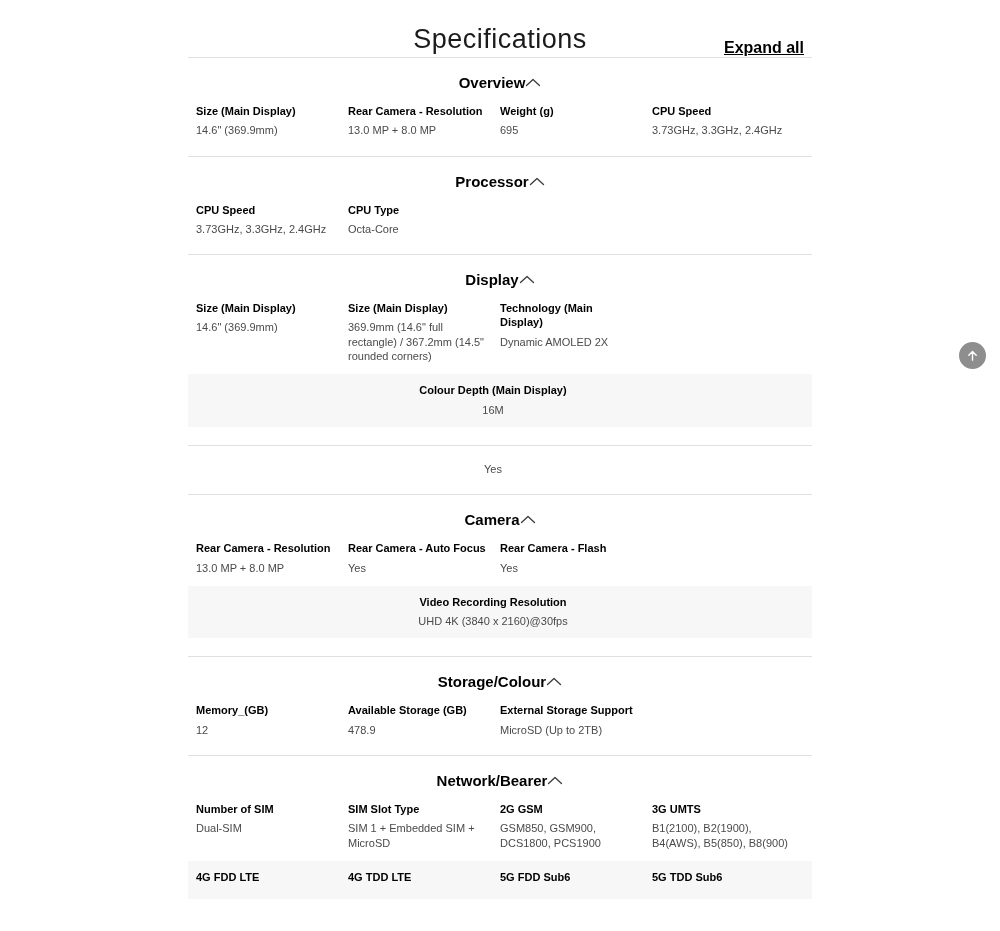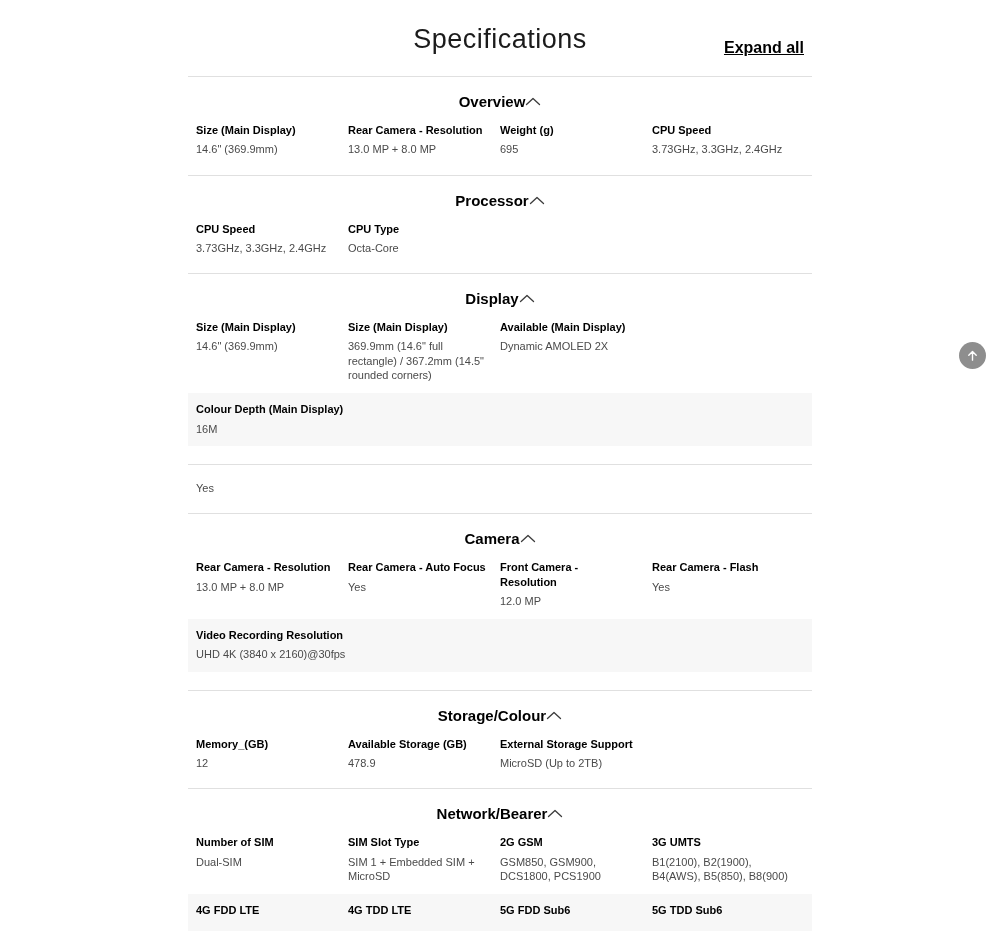--- a/index.html
+++ b/index.html
@@ -14,21 +14,21 @@
     color: #000;
   }
   .content {
     width: 624px;
     margin: 0 auto;
   }
   
   .page-header {
     position: relative;
     padding: 24px 8px 0;
-    height: 77px;
+    height: 58px;
     border-bottom: 1px solid var(--divider, #e0e0e0);
   }
   .page-title {
     text-align: center;
     font-size: 27px;
     font-weight: 300;
     letter-spacing: 0.5px;
     color: #1b1b1b;
   }
   .expand-all {
@@ -66,21 +66,21 @@
     display: grid;
     grid-template-columns: repeat(4, 1fr);
     padding: 0 8px;
   }
   .spec-row + .spec-row { margin-top: 11px; }
   .spec-row.gray {
     background: var(--row-bg, #f7f7f7);
     padding: 9px 8px 10px;
   }
   .spec-cell { padding-right: 14px; min-width: 0; }
-  .spec-cell:only-child { grid-column: 1 / -1; }
+  .spec-cell:only-child { grid-column: 1 / -1; text-align: center; }
   .spec-label {
     font-size: 11px;
     font-weight: 700;
     color: var(--label, #000);
     line-height: 1.3;
     margin-bottom: 5px;
   }
   .spec-value {
     font-size: 11px;
     font-weight: 400;
@@ -180,21 +180,21 @@
           <div class="spec-row">
             <div class="spec-cell">
               <div class="spec-label">Size (Main Display)</div>
               <div class="spec-value">14.6" (369.9mm)</div>
             </div>
             <div class="spec-cell">
               <div class="spec-label">Size (Main Display)</div>
               <div class="spec-value">369.9mm (14.6" full rectangle) / 367.2mm (14.5" rounded corners)</div>
             </div>
             <div class="spec-cell">
-              <div class="spec-label">Available (Main Display)</div>
+              <div class="spec-label">Technology (Main Display)</div>
               <div class="spec-value">Dynamic AMOLED 2X</div>
             </div>
           </div>
           <div class="spec-row gray">
             <div class="spec-cell">
               <div class="spec-label">Colour Depth (Main Display)</div>
               <div class="spec-value">16M</div>
             </div>
           </div>
         </div>
@@ -221,24 +221,20 @@
     </div>
     <div class="rows">
           <div class="spec-row">
             <div class="spec-cell">
               <div class="spec-label">Rear Camera - Resolution</div>
               <div class="spec-value">13.0 MP + 8.0 MP</div>
             </div>
             <div class="spec-cell">
               <div class="spec-label">Rear Camera - Auto Focus</div>
               <div class="spec-value">Yes</div>
-            </div>
-            <div class="spec-cell">
-              <div class="spec-label">Front Camera - Resolution</div>
-              <div class="spec-value">12.0 MP</div>
             </div>
             <div class="spec-cell">
               <div class="spec-label">Rear Camera - Flash</div>
               <div class="spec-value">Yes</div>
             </div>
           </div>
           <div class="spec-row gray">
             <div class="spec-cell">
               <div class="spec-label">Video Recording Resolution</div>
               <div class="spec-value">UHD 4K (3840 x 2160)@30fps</div>

